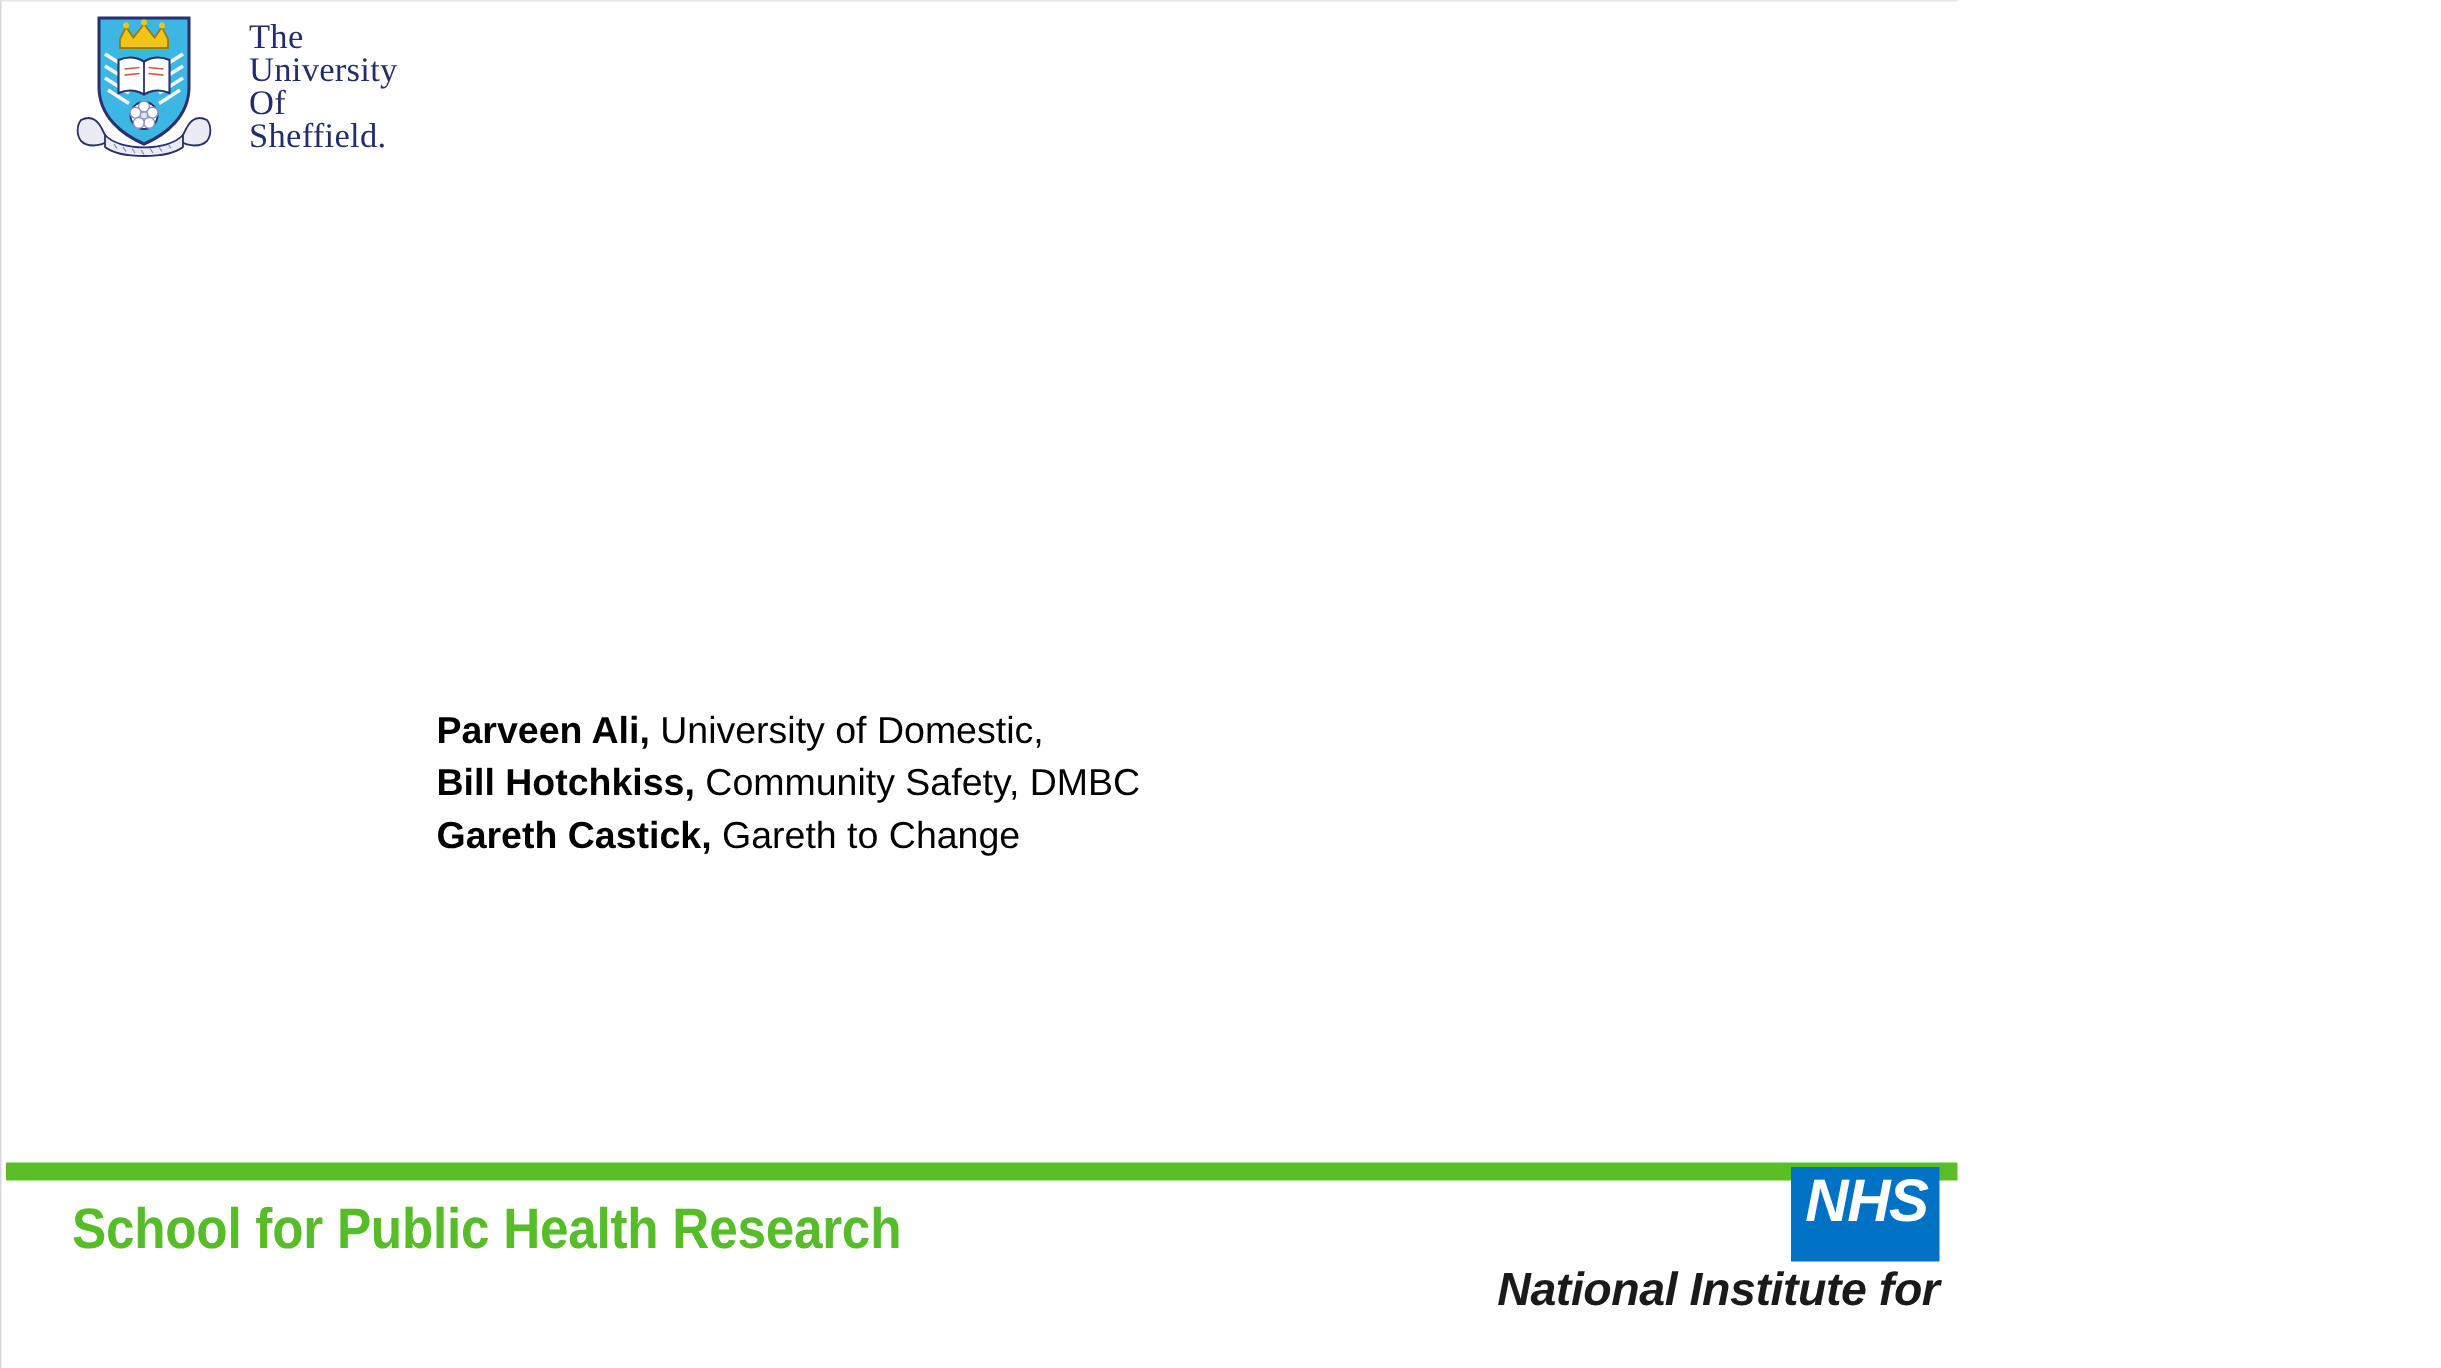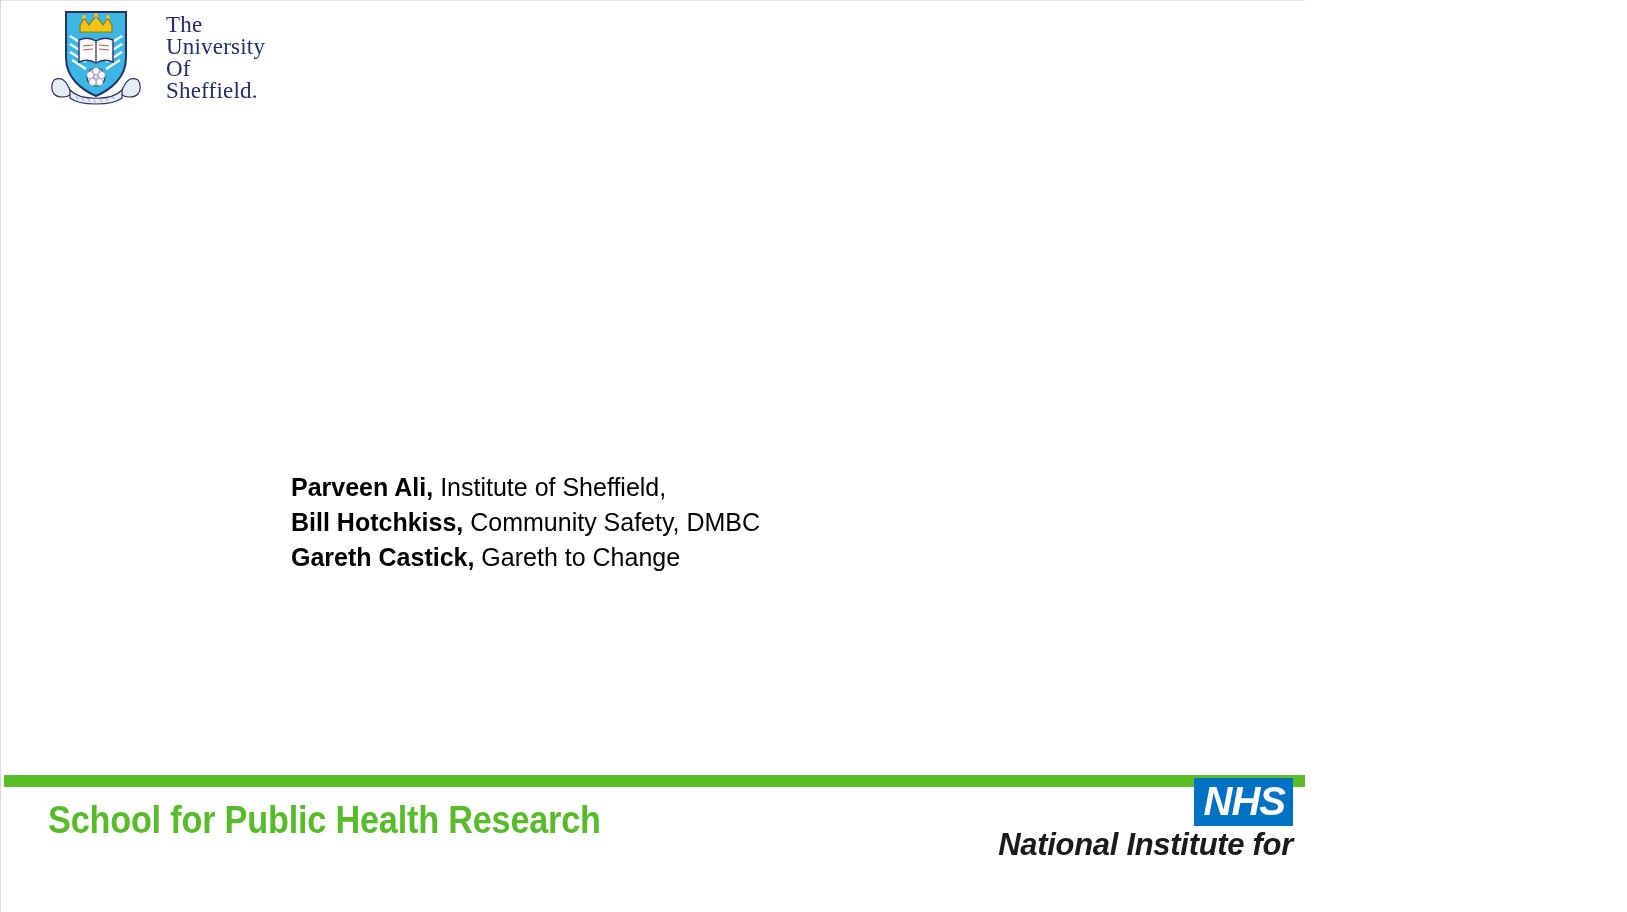--- a/index.html
+++ b/index.html
@@ -138,21 +138,21 @@
   }
   .nhs-badge {
     display: inline-block;
     background: #0072c6;
     color: #ffffff;
     font-family: "Liberation Sans", sans-serif;
     font-weight: bold;
     font-style: italic;
     font-size: 40px;
     line-height: 40px;
-    padding: 3px 8px 5px 10px;
+    padding: 3px 8px 20px 10px;
     letter-spacing: -1px;
   }
   .nihr-line {
     font-family: "Liberation Sans", sans-serif;
     font-weight: bold;
     font-style: italic;
     font-size: 31px;
     line-height: 34px;
     color: #1a1a1a;
     letter-spacing: -0.3px;
@@ -228,21 +228,21 @@
       <span>The</span>
       <span>University</span>
       <span>Of</span>
       <span>Sheffield.</span>
     </div>
   </div>
 
 
   <div class="authors-block">
     <div class="author-line">
-      <span class="author-name">Parveen Ali,</span><span class="author-affil"> Institute of Sheffield,</span>
+      <span class="author-name">Parveen Ali,</span><span class="author-affil"> University of Domestic,</span>
     </div>
     <div class="author-line">
       <span class="author-name">Bill Hotchkiss,</span><span class="author-affil"> Community Safety, DMBC</span>
     </div>
     <div class="author-line">
       <span class="author-name">Gareth Castick,</span><span class="author-affil"> Gareth to Change</span>
     </div>
   </div>
 
   <div class="green-bar"></div>

